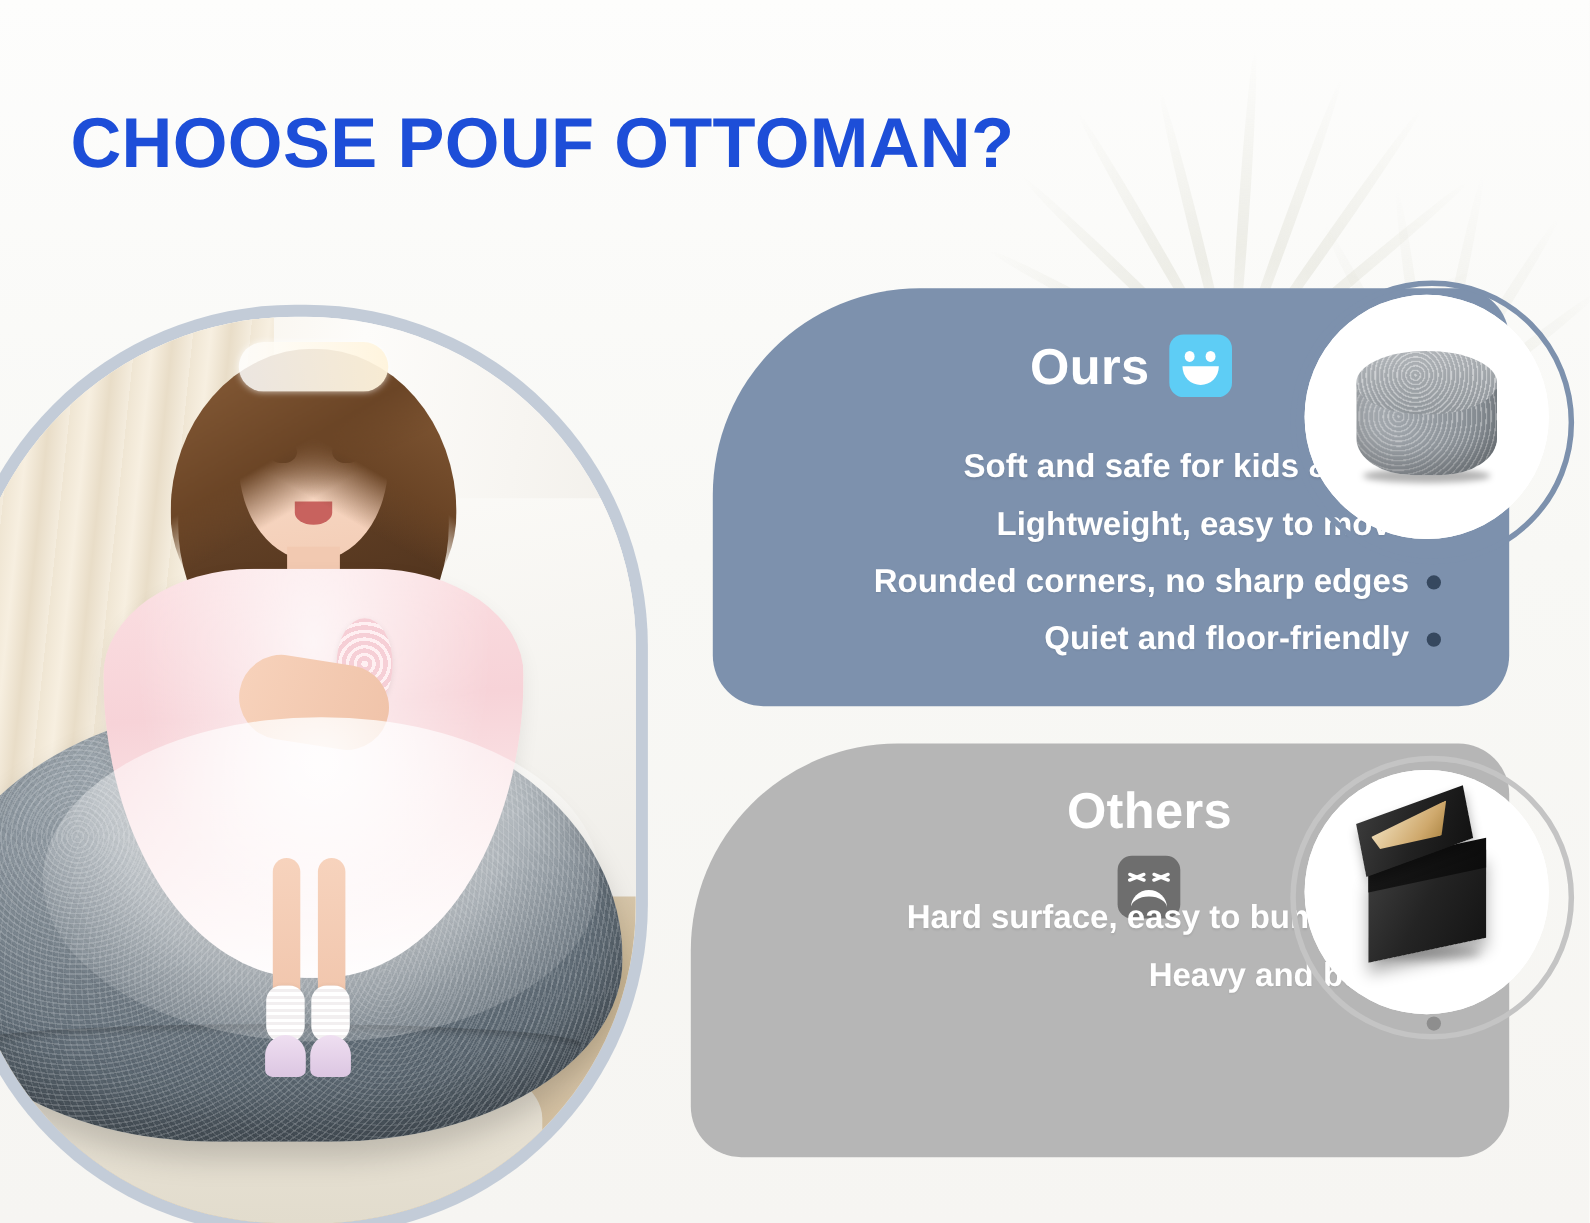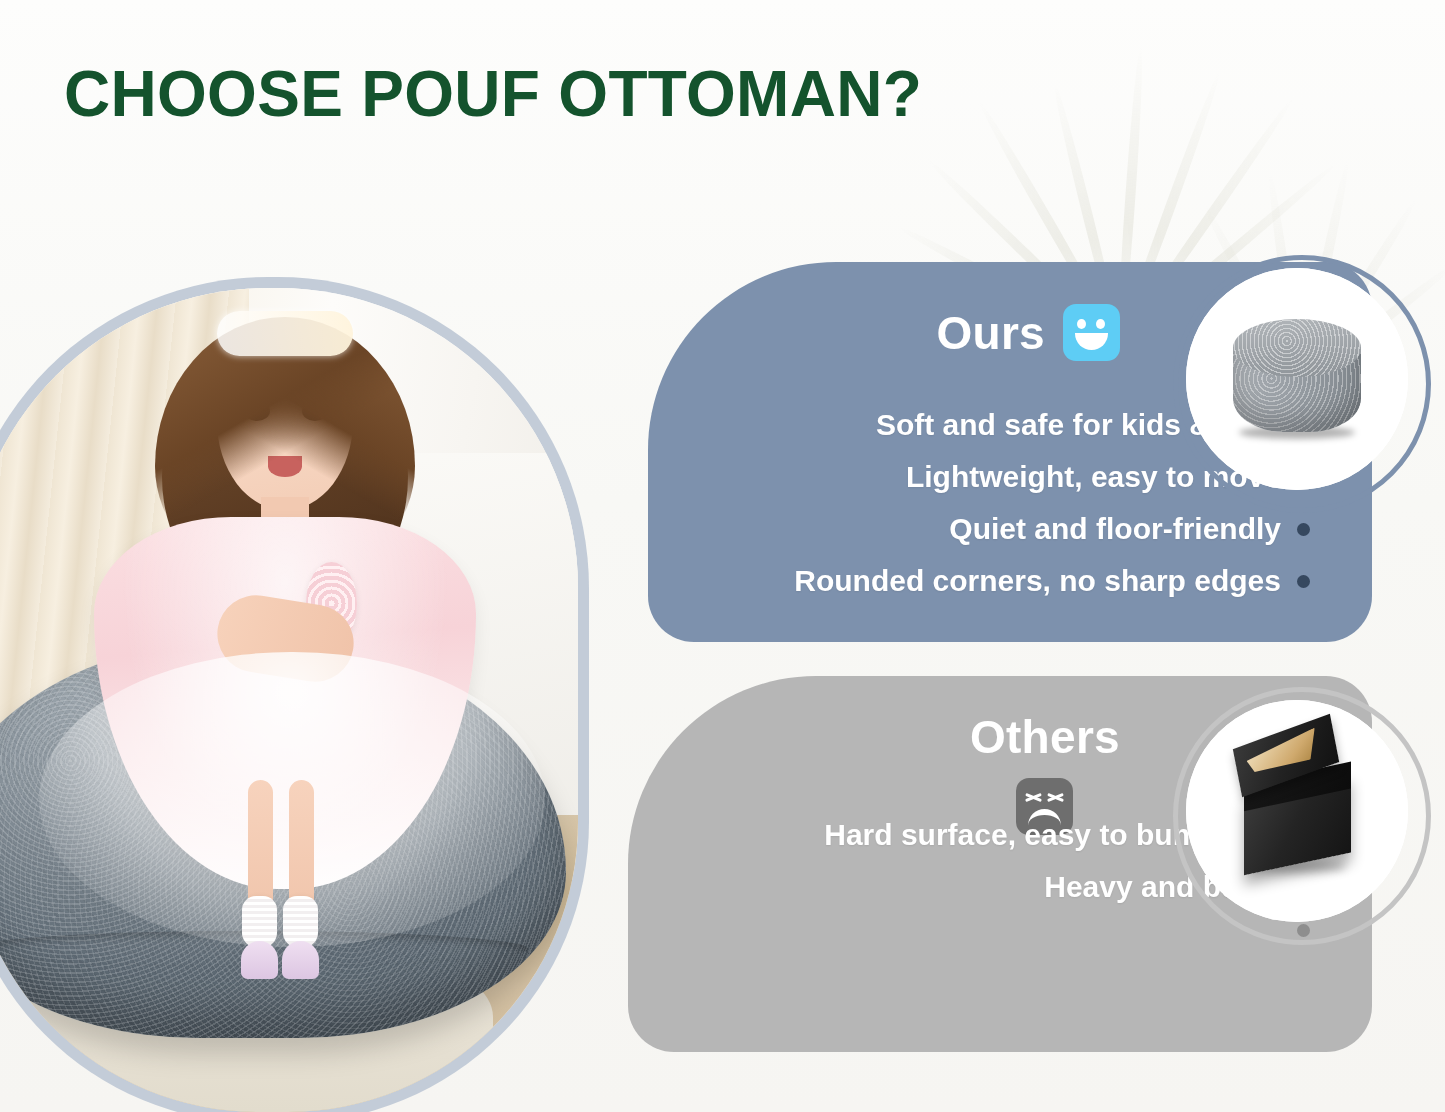--- a/index.html
+++ b/index.html
@@ -24,22 +24,23 @@
 
   
   .title-row{position:absolute;left:64px;top:62px;display:flex;align-items:center;gap:22px;z-index:8;}
   .why-badge{
     background:#36485f;color:#ffffff;
     font-size:64px;font-weight:bold;letter-spacing:.5px;
     padding:14px 30px 18px 30px;border-radius:44px;line-height:1;
     white-space:nowrap;
   }
   .title-rest{
-    color:#14532d;font-size:64px;font-weight:bold;line-height:1;white-space:nowrap;
+    color:#1d4ed8;font-size:64px;font-weight:bold;line-height:1;white-space:nowrap;
     letter-spacing:.3px;
+    margin-top:36px;
   }
 
   
   .photo-wrap{
     position:absolute;left:-32px;top:288px;width:610px;height:824px;z-index:6;
   }
   .photo-frame{
     position:absolute;inset:0;
     border-radius:300px 300px 290px 290px;
     overflow:hidden;
@@ -291,25 +292,25 @@
     <div class="bullets" style="top:148px;">
       <div class="bullet-row">
         <span>Soft and safe for kids &amp; pets</span>
         <span class="bullet-dot"></span>
       </div>
       <div class="bullet-row">
         <span>Lightweight, easy to move</span>
         <span class="bullet-dot"></span>
       </div>
       <div class="bullet-row">
+        <span>Rounded corners, no sharp edges</span>
+        <span class="bullet-dot"></span>
+      </div>
+      <div class="bullet-row">
         <span>Quiet and floor-friendly</span>
-        <span class="bullet-dot"></span>
-      </div>
-      <div class="bullet-row">
-        <span>Rounded corners, no sharp edges</span>
         <span class="bullet-dot"></span>
       </div>
     </div>
   </div>
 
   <div class="thumb" style="left:1186px;top:268px;">
     <div class="thumb-ring"></div>
     <div class="thumb-clip">
       <div class="pf-shadow"></div>
       <div class="pf-body"></div>

